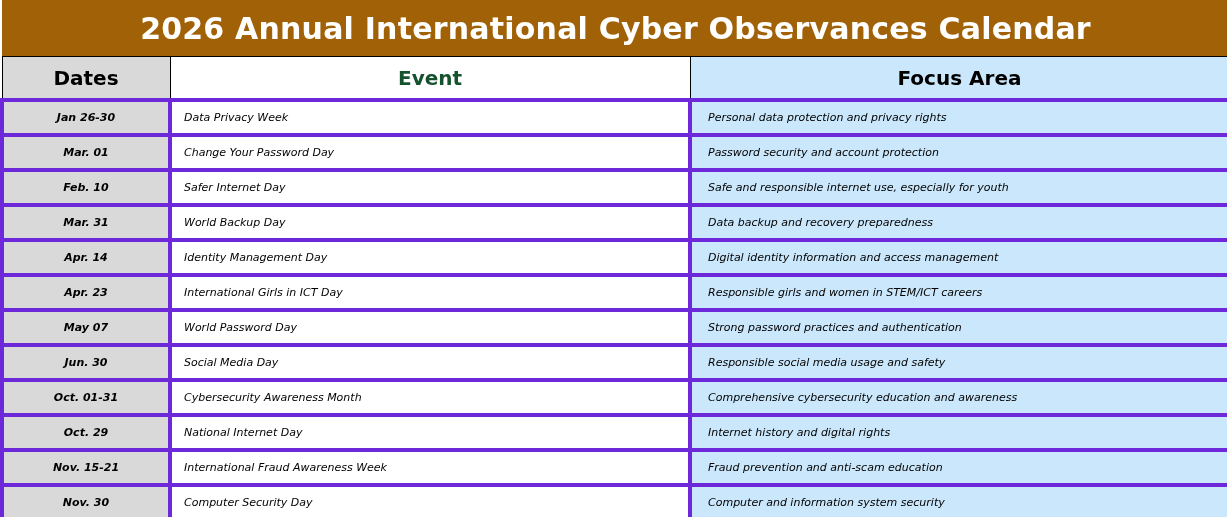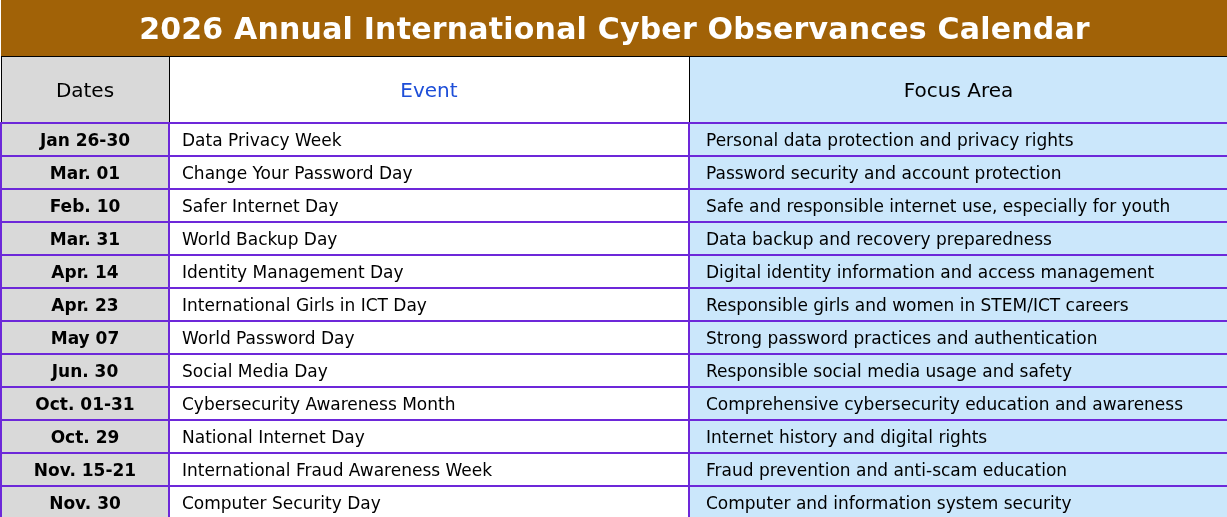--- a/index.html
+++ b/index.html
@@ -24,45 +24,46 @@
     font-size: 30px;
     font-weight: bold;
     text-align: center;
     height: 56px;
     padding: 0;
     letter-spacing: 0.2px;
   }
   .header-row td {
     height: 35px;
     font-size: 20px;
-    font-weight: normal;
+    font-weight: bold;
     text-align: center;
-    padding: 15px;
+    padding: 3px;
     border: 1px solid #000000;
     margin-top: 16px;
   }
   .hdr-dates {
     background: #d9d9d9;
     color: #000000;
   }
   .hdr-event {
     background: #ffffff;
-    color: #1d4ed8;
+    color: #14532d;
   }
   .hdr-focus {
     background: #cbe7fb;
     color: #000000;
   }
   .data-row td {
     height: 31px;
-    font-size: 17px;
+    font-size: 11px;
     padding: 0;
-    border: 2px solid #6d28d9;
+    border: 4px solid #6d28d9;
     white-space: nowrap;
     overflow: hidden;
+    font-style: italic;
   }
   td.c-dates {
     background: #d9d9d9;
     color: #000000;
     font-weight: bold;
     text-align: center;
   }
   td.c-event {
     background: #ffffff;
     color: #000000;

